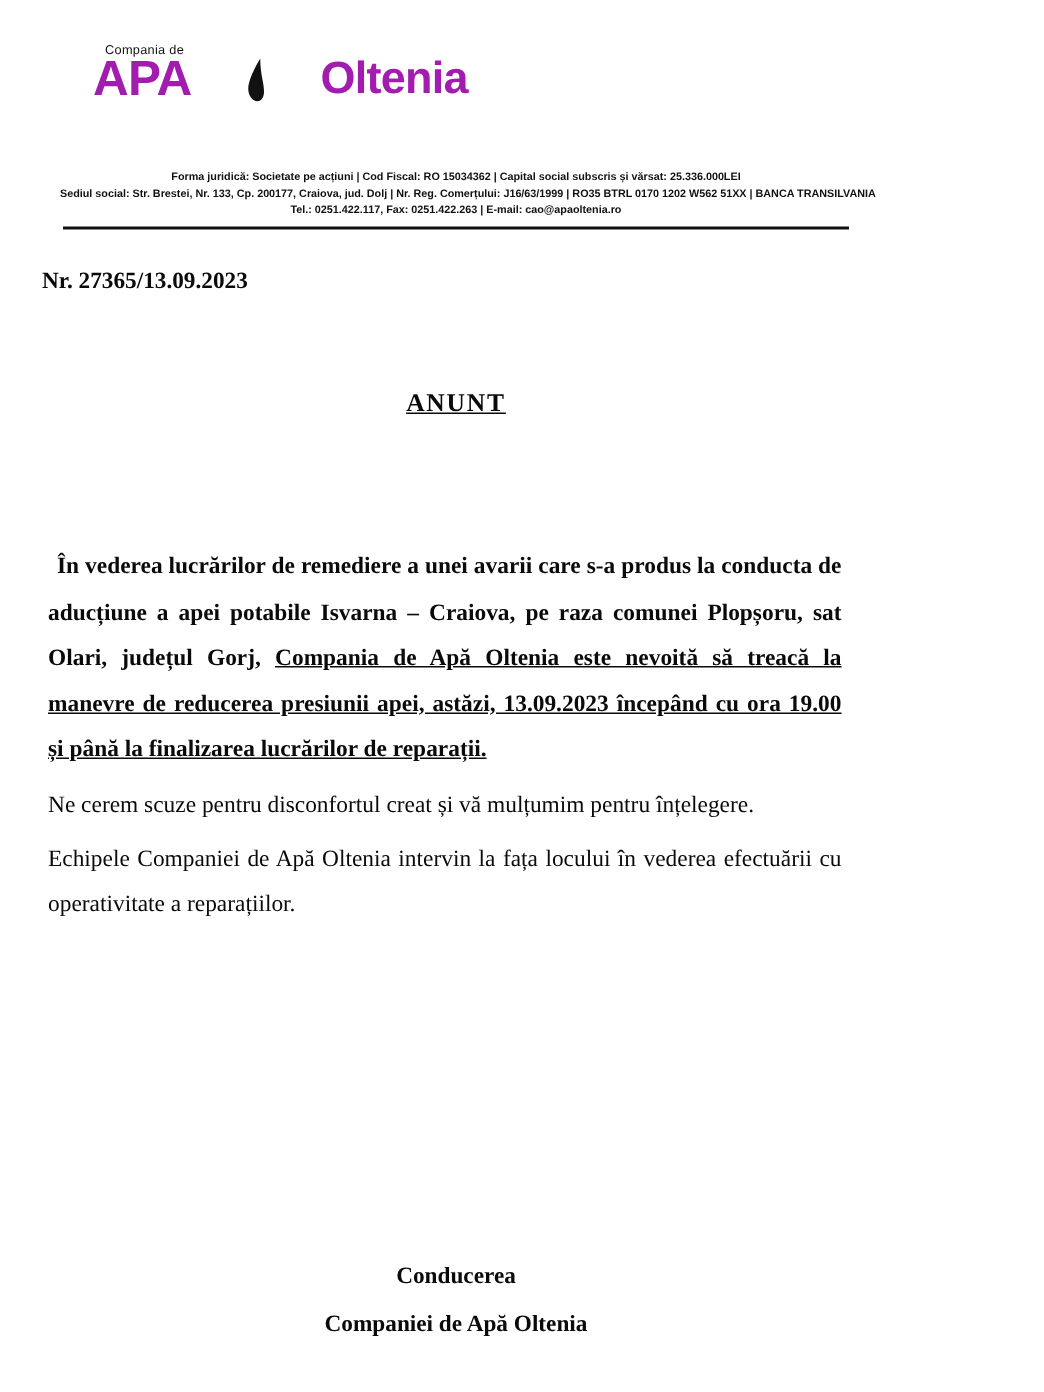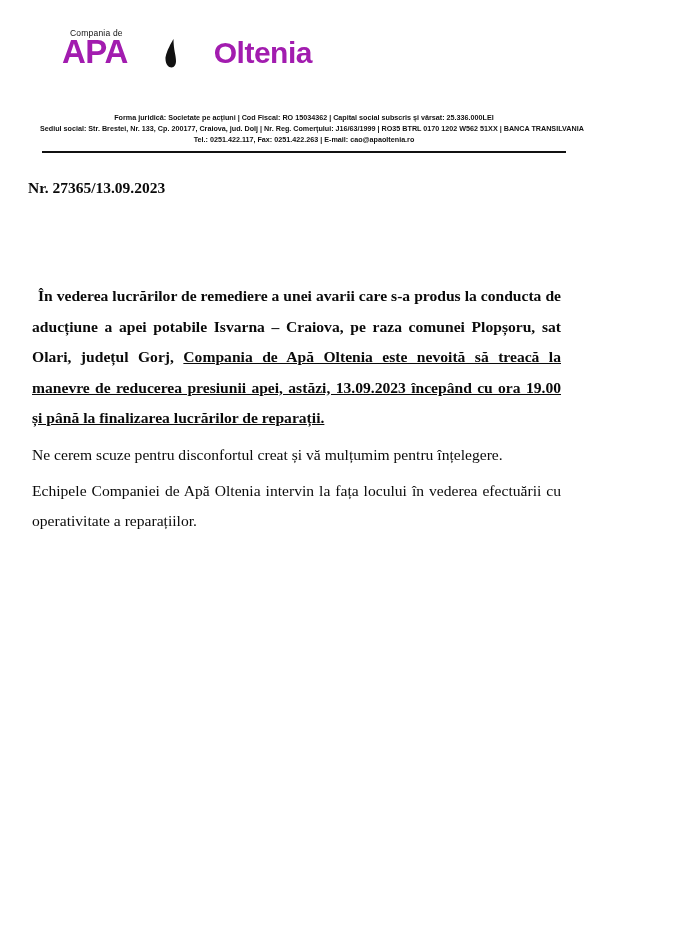--- a/index.html
+++ b/index.html
@@ -173,23 +173,28 @@
   <div class="company-details">
     <div class="line1">Forma juridică: Societate pe acțiuni | Cod Fiscal: RO 15034362 | Capital social subscris și vărsat: 25.336.000LEI</div>
     <div>Sediul social: Str. Brestei, Nr. 133, Cp. 200177, Craiova, jud. Dolj | Nr. Reg. Comerțului: J16/63/1999 | RO35 BTRL 0170 1202 W562 51XX | BANCA TRANSILVANIA</div>
     <div>Tel.: 0251.422.117, Fax: 0251.422.263 | E-mail: cao@apaoltenia.ro</div>
   </div>
 
   <div class="rule"></div>
 
   <div class="doc-number">Nr. 27365/13.09.2023</div>
 
+  <div class="title">ANUNT</div>
 
   <div class="content">
     <p class="para lead">
       <span>În vederea lucrărilor de remediere a unei avarii care s-a produs la conducta de aducțiune a apei potabile Isvarna – Craiova, pe raza comunei Plopșoru, sat Olari, județul Gorj, </span><span class="u">Compania de Apă Oltenia este nevoită să treacă la manevre de reducerea presiunii apei, astăzi, 13.09.2023 începând cu ora 19.00 și până la finalizarea lucrărilor de reparații.</span>
     </p>
     <p class="para">Ne cerem scuze pentru disconfortul creat și vă mulțumim pentru înțelegere.</p>
     <p class="para">Echipele Companiei de Apă Oltenia intervin la fața locului în vederea efectuării cu operativitate a reparațiilor.</p>
   </div>
 
+  <div class="signature">
+    <div>Conducerea</div>
+    <div>Companiei de Apă Oltenia</div>
+  </div>
 
 </div>
 
 </body></html>

